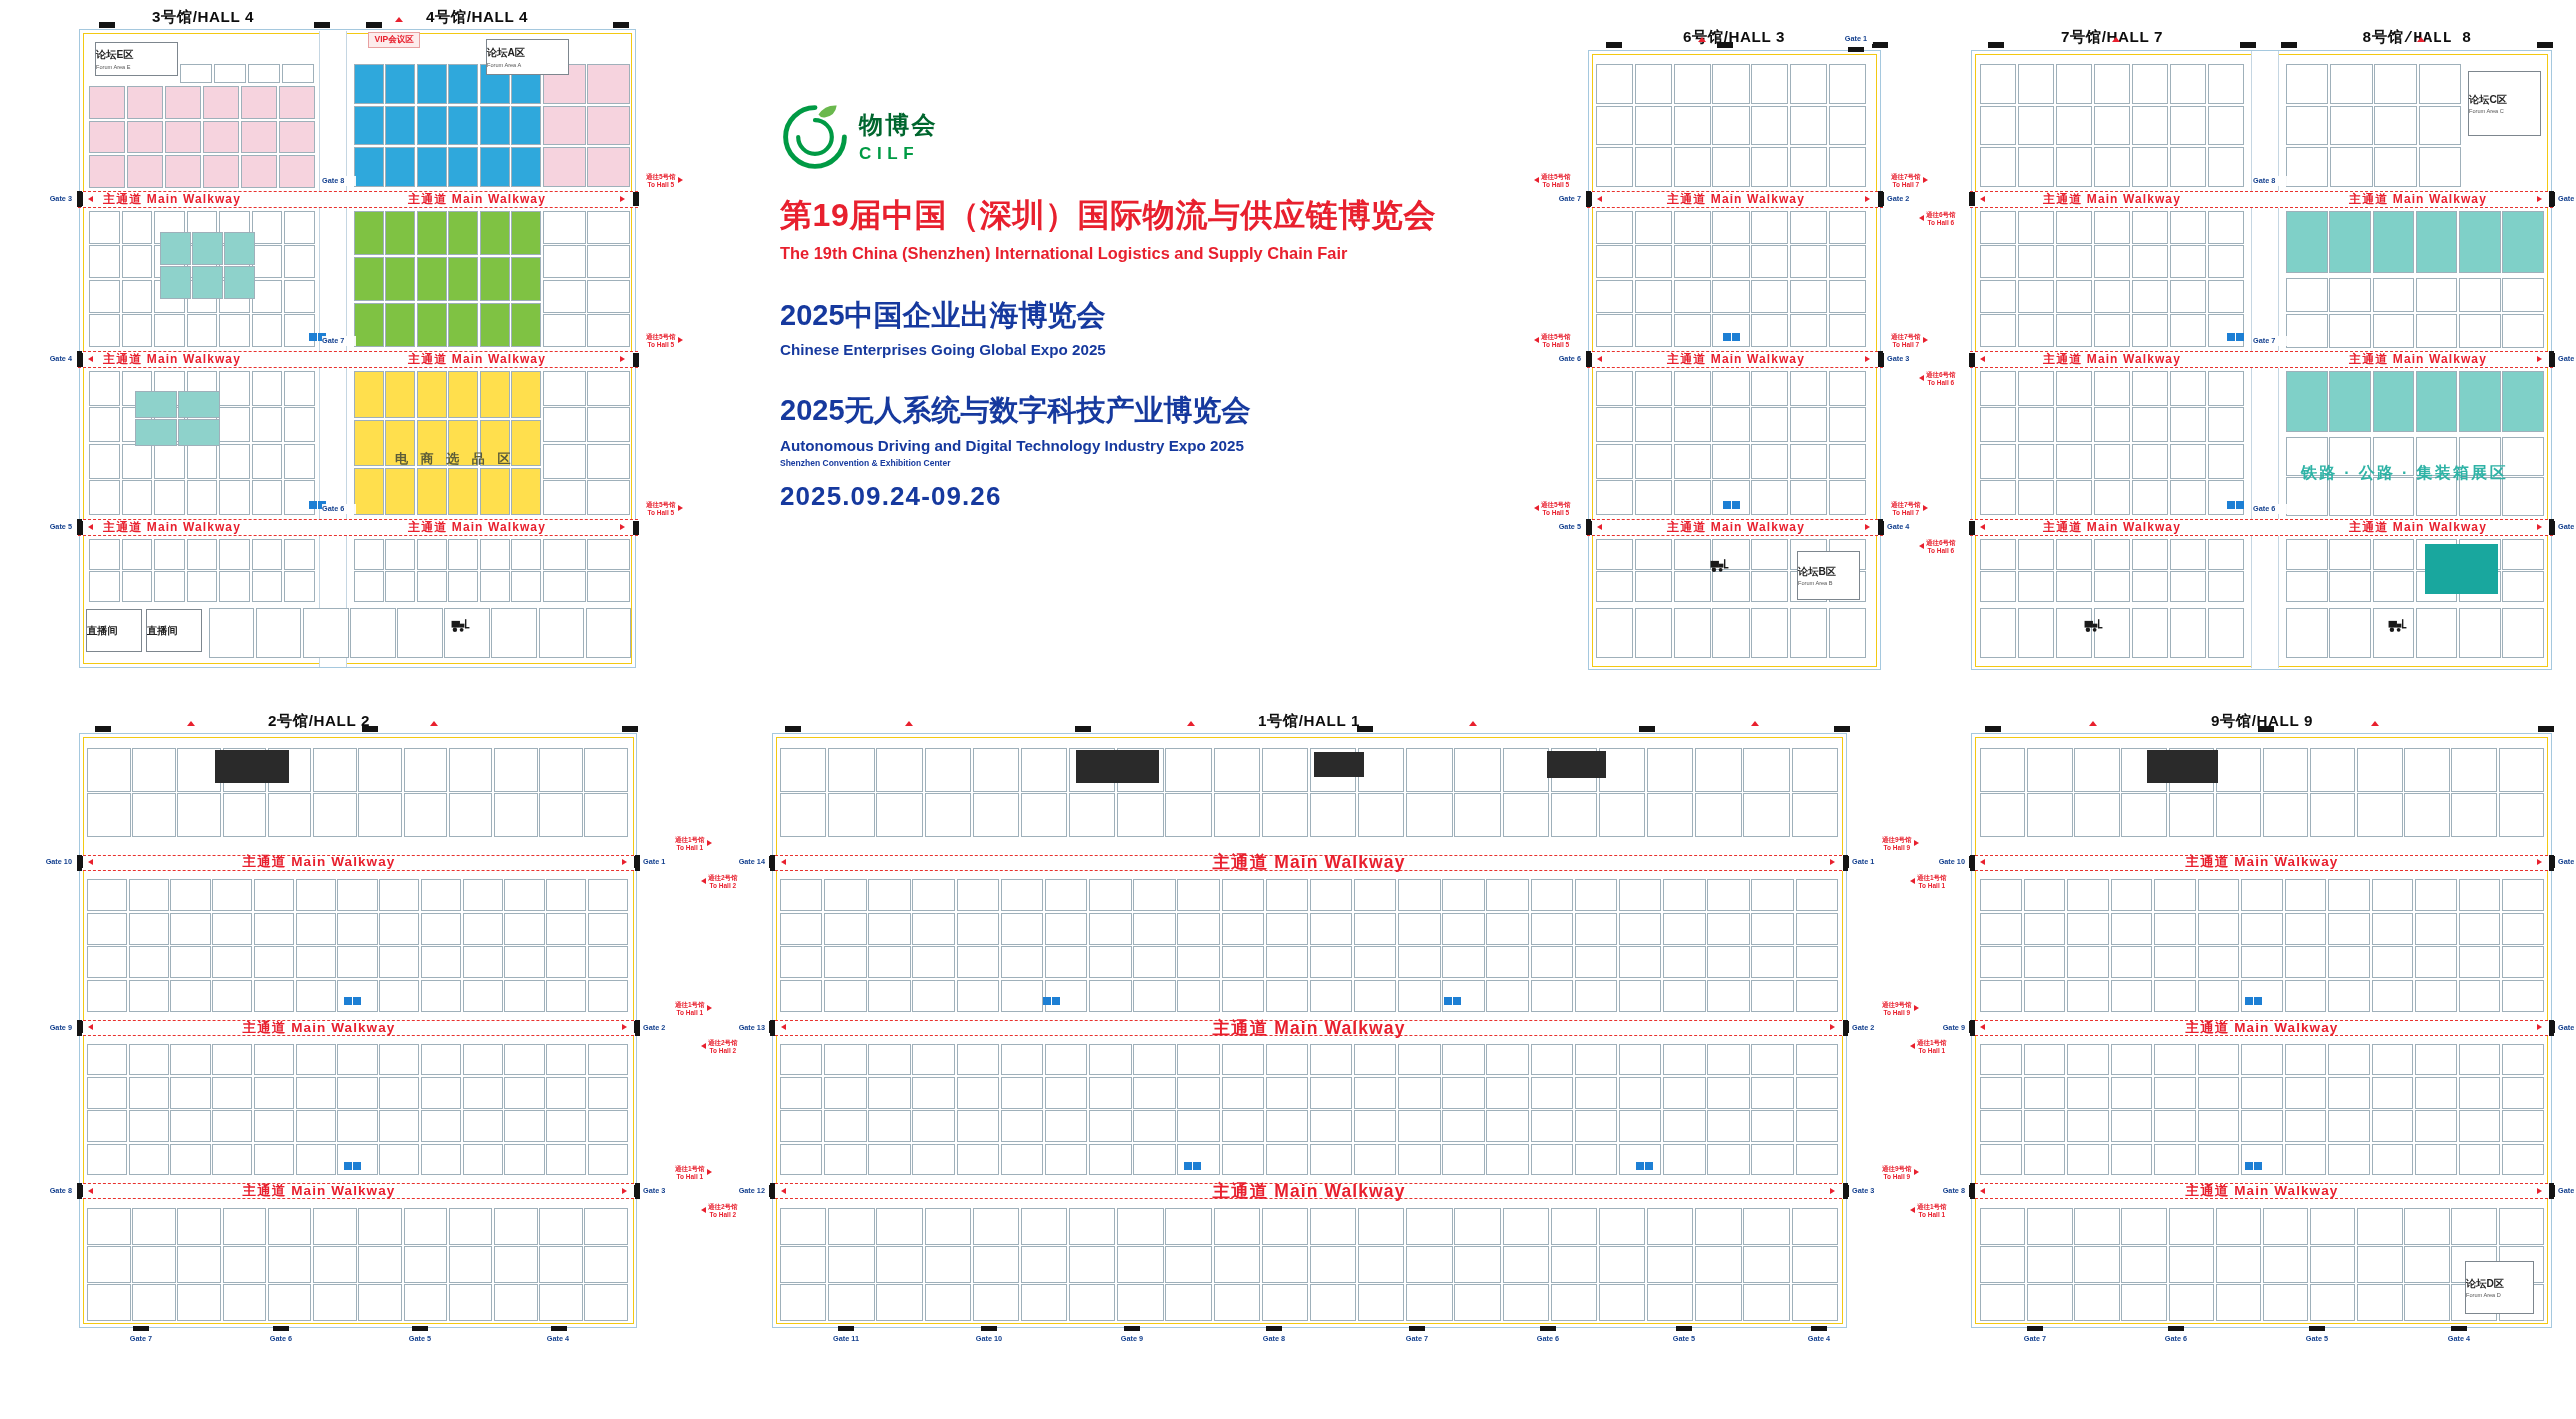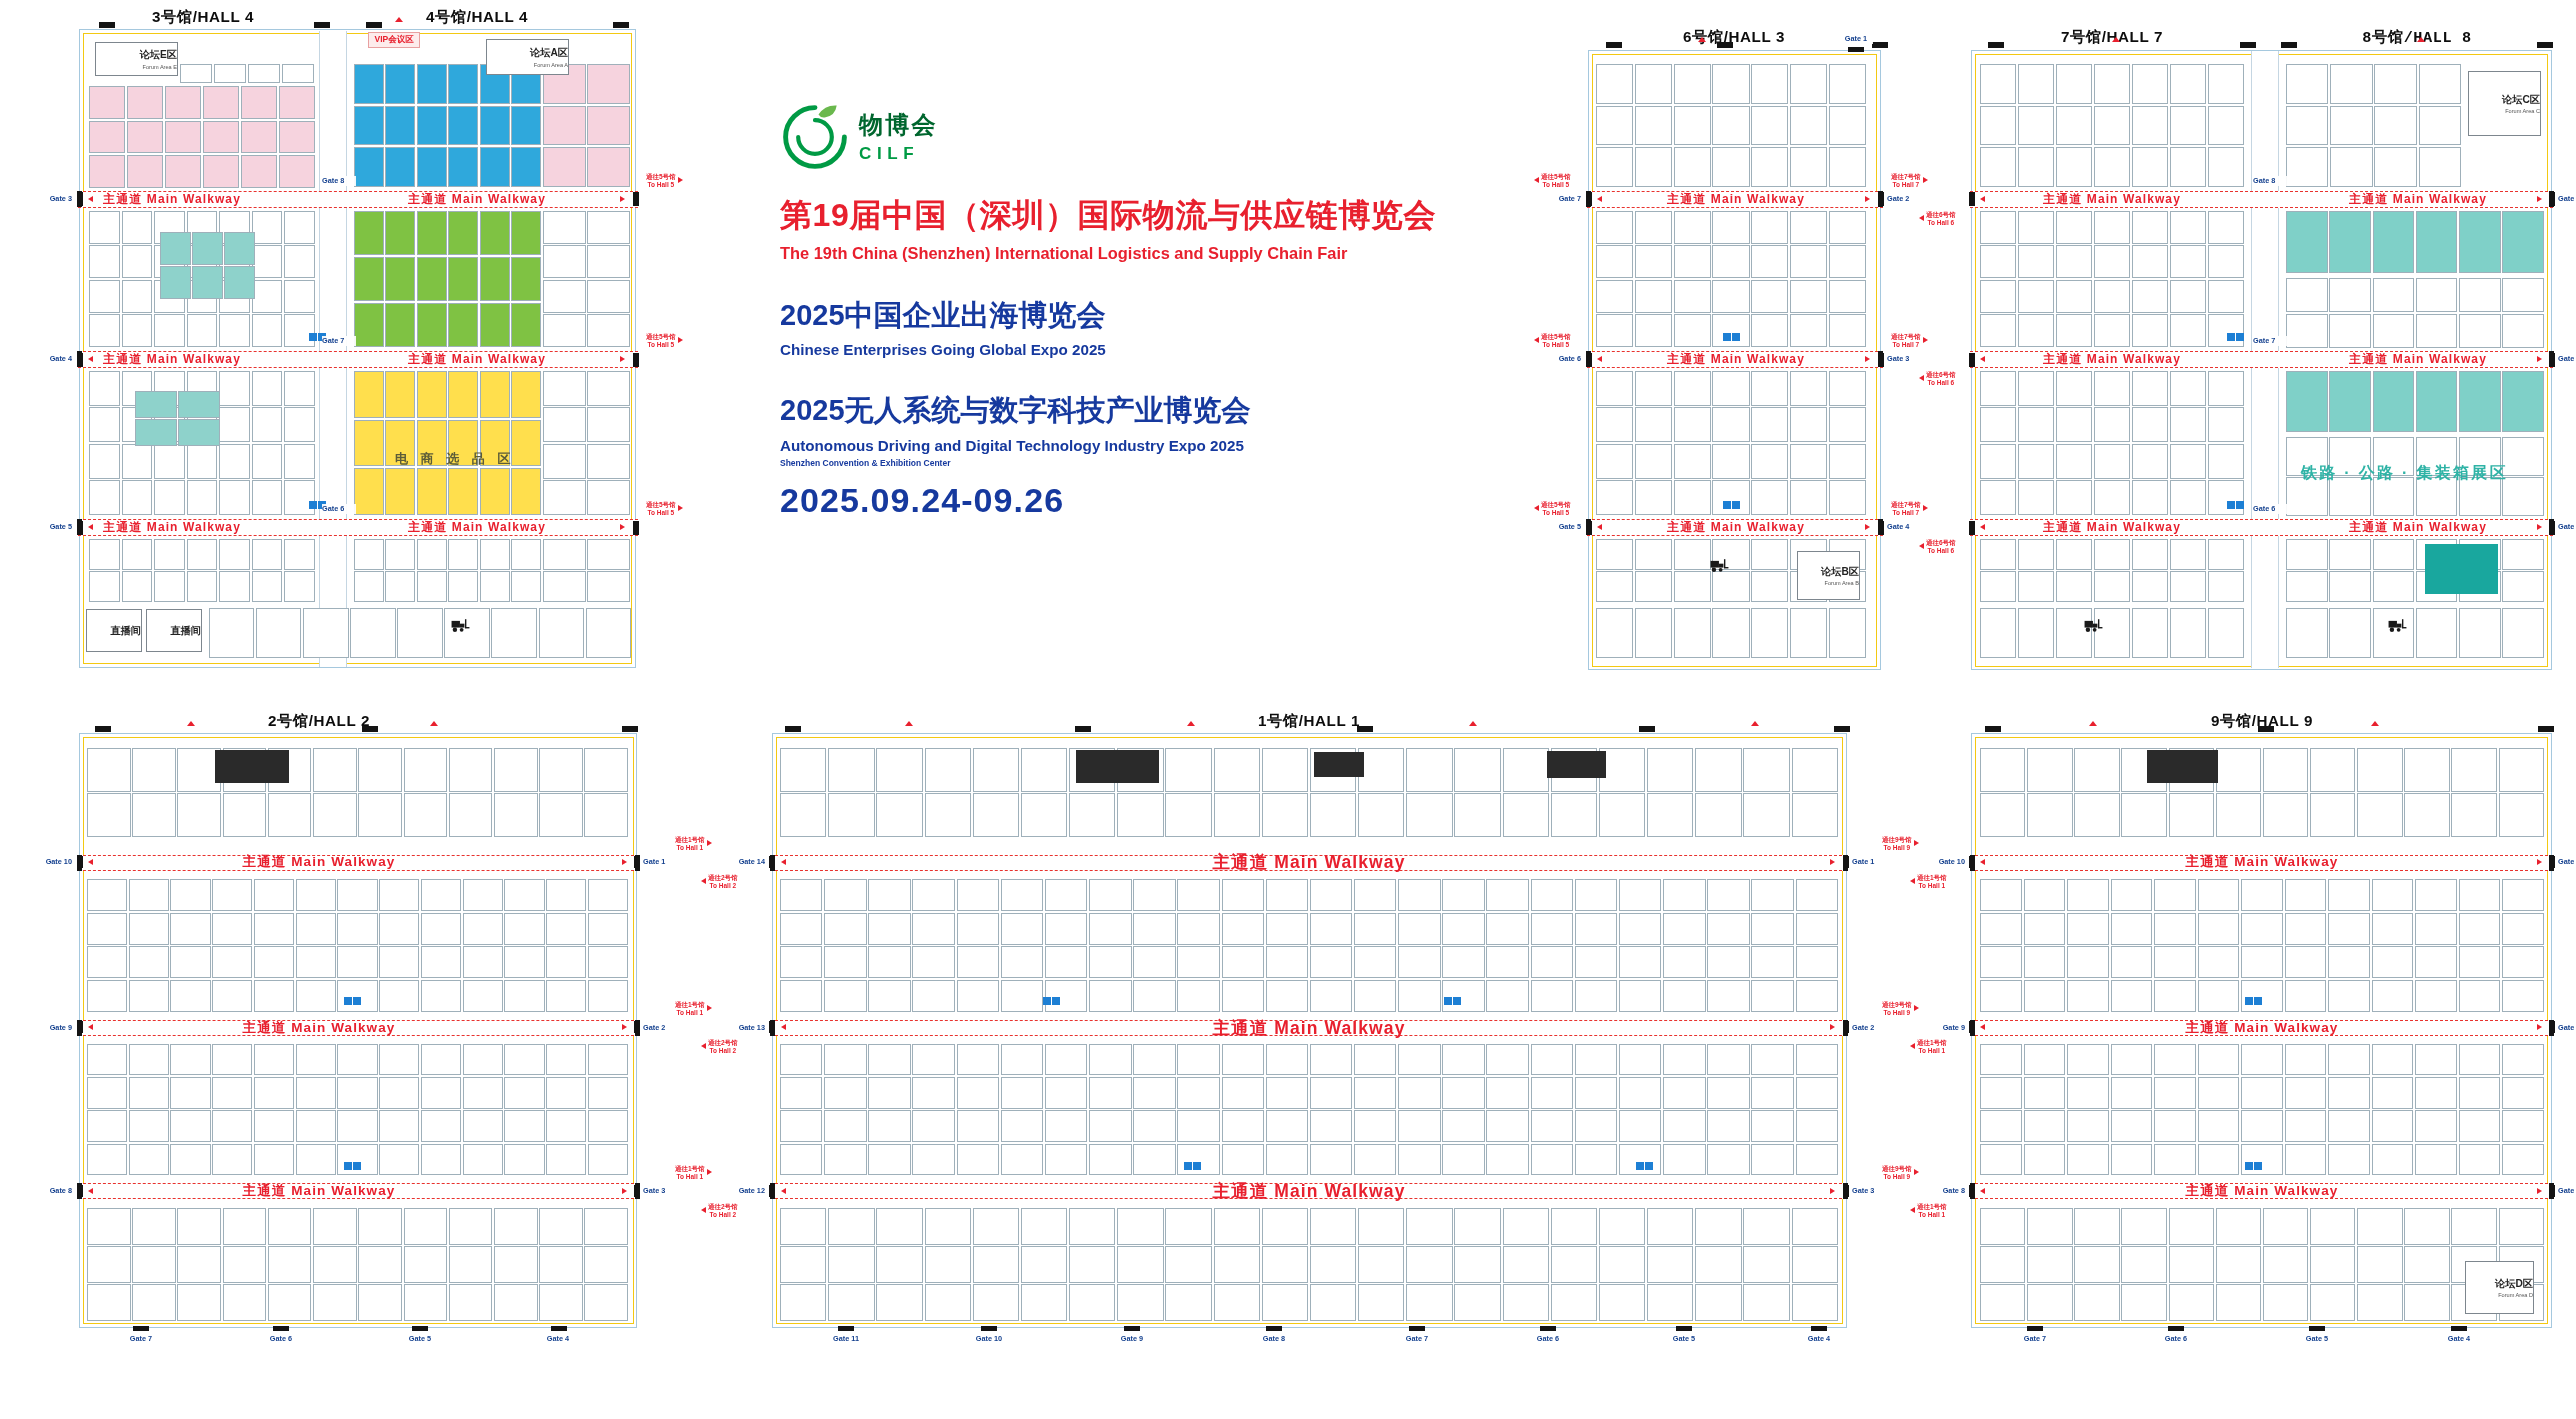--- a/index.html
+++ b/index.html
@@ -11,41 +11,41 @@
 .hall-outline{border:1.1px solid #a5c8de}
 .hall-inner{border:1.1px solid #f3c912}
 .corridor{background:#fff;border-left:0.6px solid #c5d6e2;border-right:0.6px solid #c5d6e2}
 .hall-title{transform:translateX(-50%);font-size:15.2px;font-weight:bold;color:#0d0d0d;letter-spacing:0.6px;white-space:nowrap}
 .booth-grid{display:grid;gap:1.7px}
 .booth{background:#fff;border:0.6px solid #9fb0ba;min-width:0;min-height:0}
 .walkway{background:#fff;border-top:1.7px dashed #e8322e;border-bottom:1.7px dashed #e8322e}
 .walkway-label{transform:translate(-50%,-50%);color:#e8202e;font-weight:bold;white-space:nowrap;letter-spacing:1.1px;z-index:5}
 .gate-label{font-size:7.3px;font-weight:bold;color:#15418f;white-space:nowrap;background:rgba(255,255,255,.92);line-height:10.2px;z-index:7}
 .gate-bar{background:#141414;z-index:6}
-.forum{background:#fff;border:0.8px solid #7d868e;display:flex;flex-direction:column;align-items:flex-end;justify-content:center;text-align:center;z-index:5}
+.forum{background:#fff;border:0.8px solid #7d868e;display:flex;flex-direction:column;align-items:flex-start;justify-content:center;text-align:center;z-index:5}
 .forum .cn{font-size:10.2px;font-weight:bold;color:#222}
 .forum .en{font-size:5.6px;color:#555;margin-top:1.7px}
 .freelabel{font-weight:bold;white-space:nowrap;z-index:6}
 .fac{display:flex;gap:1.1px;z-index:4}
 .fac i{width:8px;height:8px;background:#1d7fd4;display:block}
 .fork{z-index:4;line-height:0}
 .ent{background:#141414}
 .solid{z-index:4}
 .connector{color:#e8202e;font-weight:bold;font-size:6.5px;line-height:1.2;text-align:center;white-space:nowrap;z-index:8}
 #title-block{position:absolute;left:780px;top:95px;width:759px;z-index:9}
 .logo-row{display:flex;align-items:center;gap:9px;height:83px}
 .logo-cn{font-size:24px;font-weight:bold;color:#00662e;letter-spacing:2.3px}
 .logo-en{font-size:17px;font-weight:bold;color:#009a44;letter-spacing:5.6px;margin-top:2.3px}
 .t-red{color:#e8202e;font-size:32px;font-weight:bold;margin-top:16px;letter-spacing:0.6px;white-space:nowrap}
 .s-red{color:#e8202e;font-size:16.4px;font-weight:bold;margin-top:5.6px;white-space:nowrap}
 .t-blue{color:#16399e;font-size:29px;font-weight:bold;margin-top:33px;white-space:nowrap}
 .s-blue{color:#16399e;font-size:15.2px;font-weight:bold;margin-top:5.6px;white-space:nowrap}
 .venue{font-size:26px;margin-top:35px}
 .venue-en{font-size:8.5px;margin-top:4.5px}
-.dates{font-size:34px;margin-top:12.4px;letter-spacing:1.1px}
+.dates{font-size:26px;margin-top:12.4px;letter-spacing:1.1px}
 </style>
 </head>
 <body>
 
 <div id="map">
     <div class="hall-outline" style="left: 79px; top: 29px; width: 557px; height: 639px;"></div>
     <div class="hall-inner" style="left: 83px; top: 33px; width: 549px; height: 631px;"></div>
     <div class="hall-title" style="left: 203px; top: 6.8px;">3号馆/HALL 4</div>
     <div class="hall-title" style="left: 477px; top: 6.8px;">4号馆/HALL 4</div>
     <div class="corridor" style="left: 319px; top: 31px; width: 28px; height: 636px;"></div>

